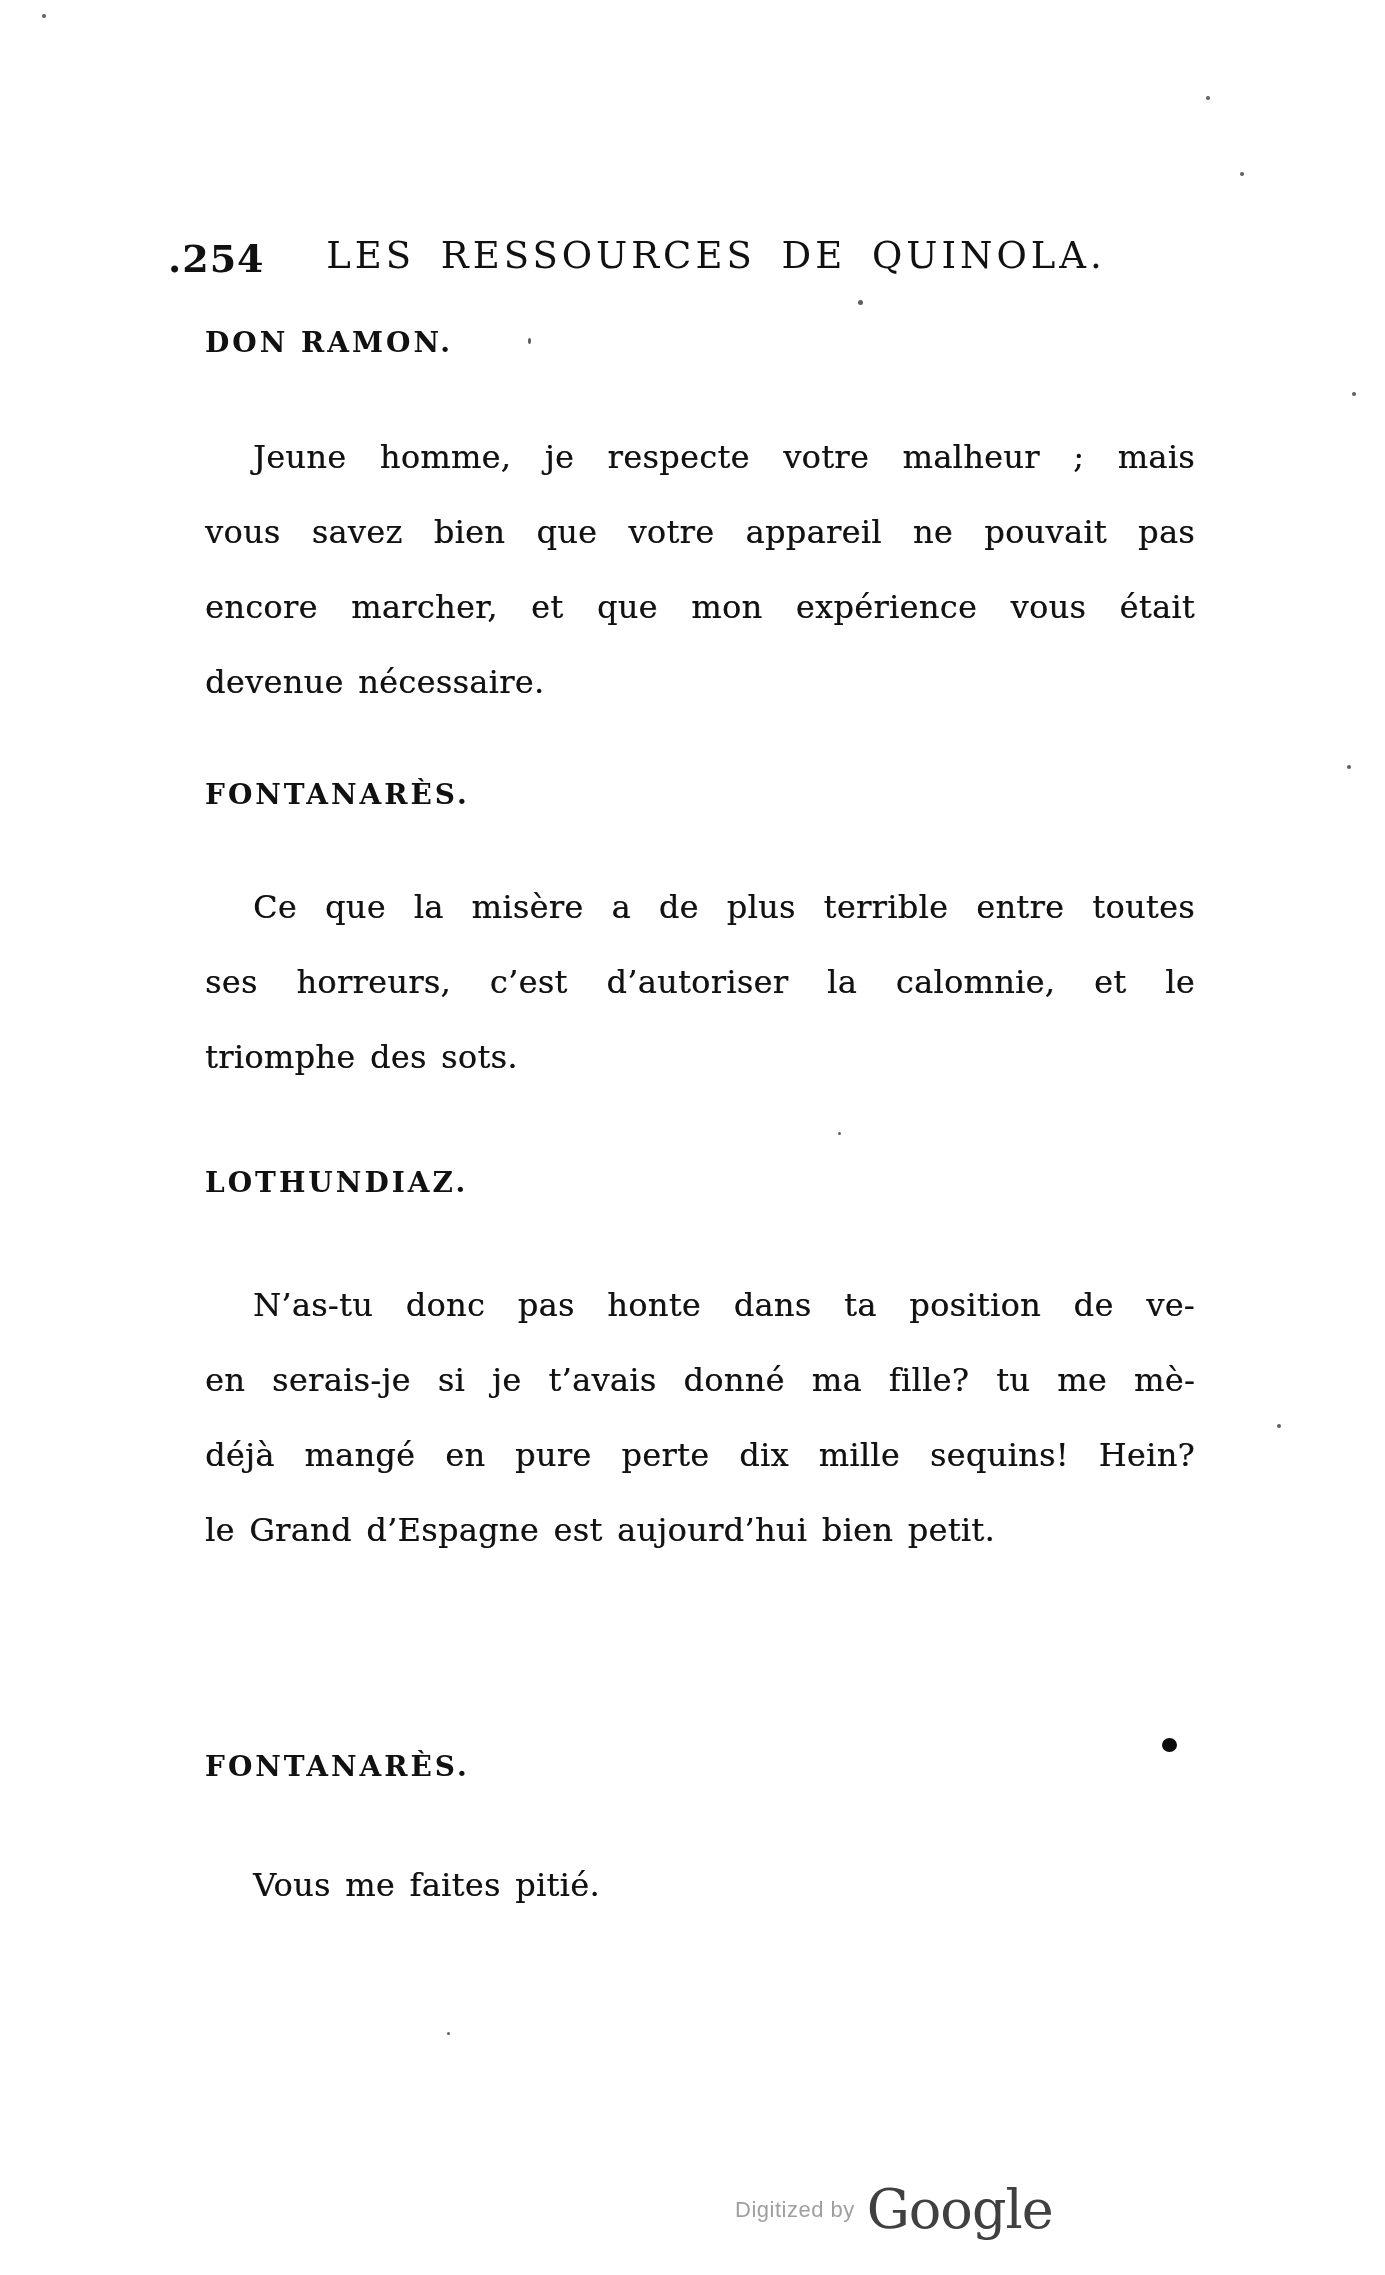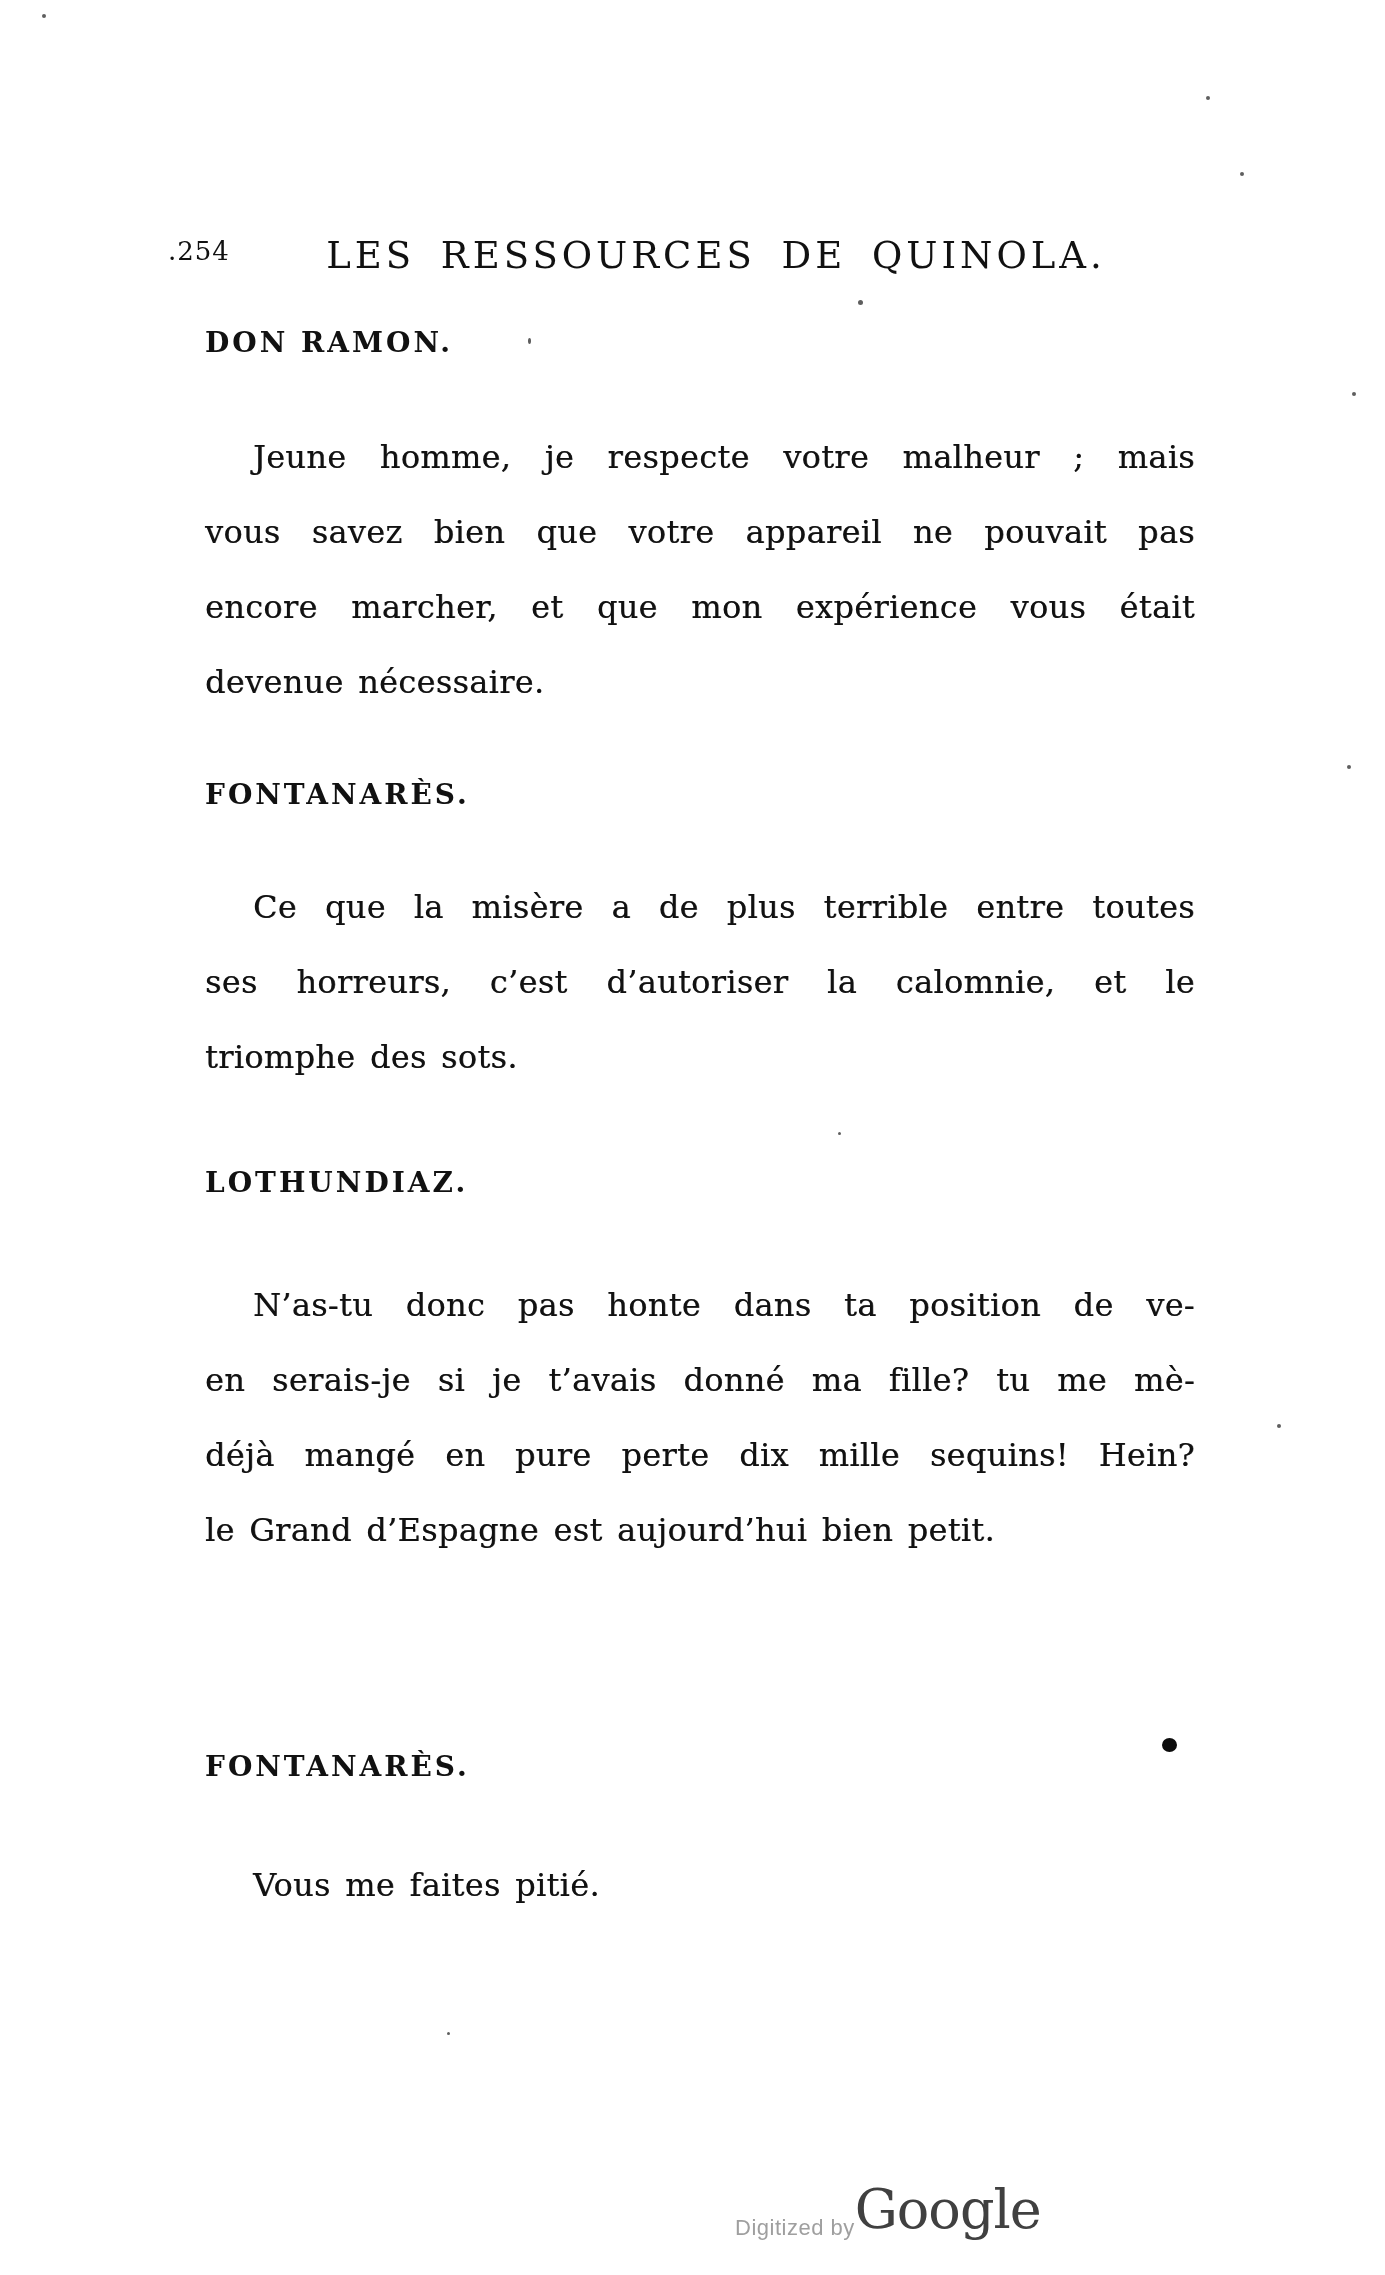--- a/index.html
+++ b/index.html
@@ -14,22 +14,22 @@
     background: #ffffff;
     overflow: hidden;
     font-family: "DejaVu Serif", serif;
     color: #111111;
   }
   
   .page-number {
     position: absolute;
     left: 168px;
     top: 236px;
-    font-size: 26px;
-    font-weight: normal;
+    font-size: 38px;
+    font-weight: bold;
     letter-spacing: 1px;
     white-space: nowrap;
   }
   .running-title {
     position: absolute;
     left: 221px;
     top: 234px;
     width: 990px;
     text-align: center;
     font-size: 37px;
@@ -86,21 +86,22 @@
     height: 14px;
     background: #0c0c0c;
     border-radius: 50%;
   }
   
   .watermark {
     position: absolute;
     left: 735px;
     top: 2178px;
     display: flex;
-    align-items: flex-end;
+    align-items: center;
+    gap: 12px;
   }
   .watermark .prefix {
     font-family: "Liberation Sans", sans-serif;
     font-size: 22px;
     color: #9f9f9f;
     letter-spacing: 0.5px;
   }
   .watermark .brand {
     font-family: "DejaVu Serif", serif;
     font-size: 54px;

